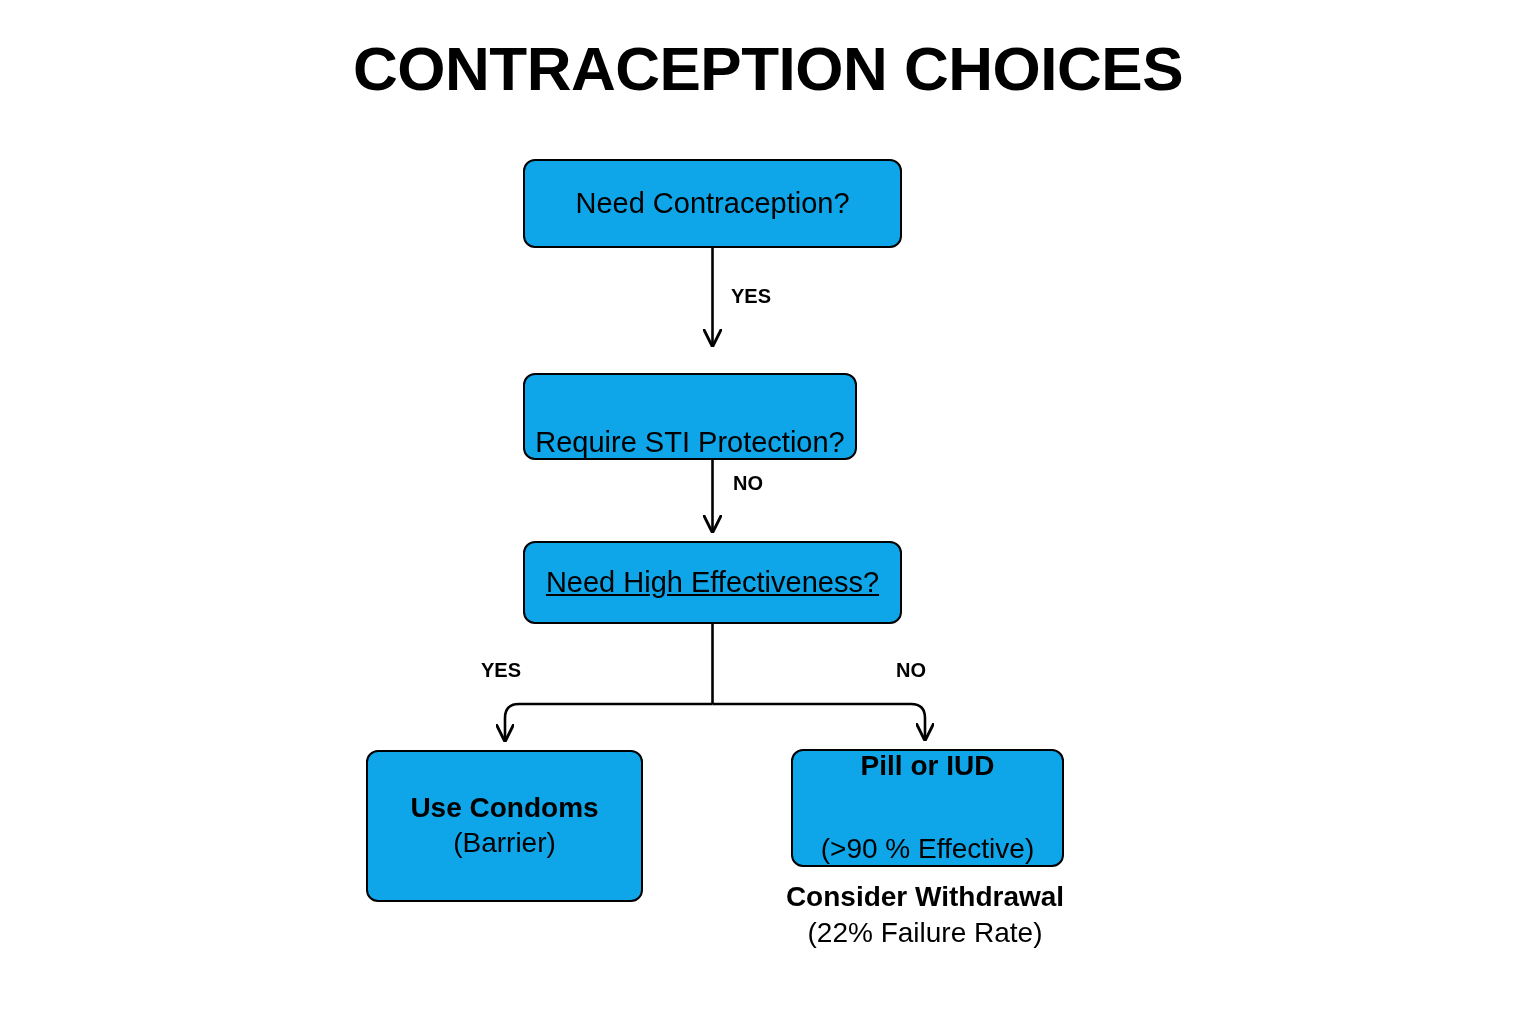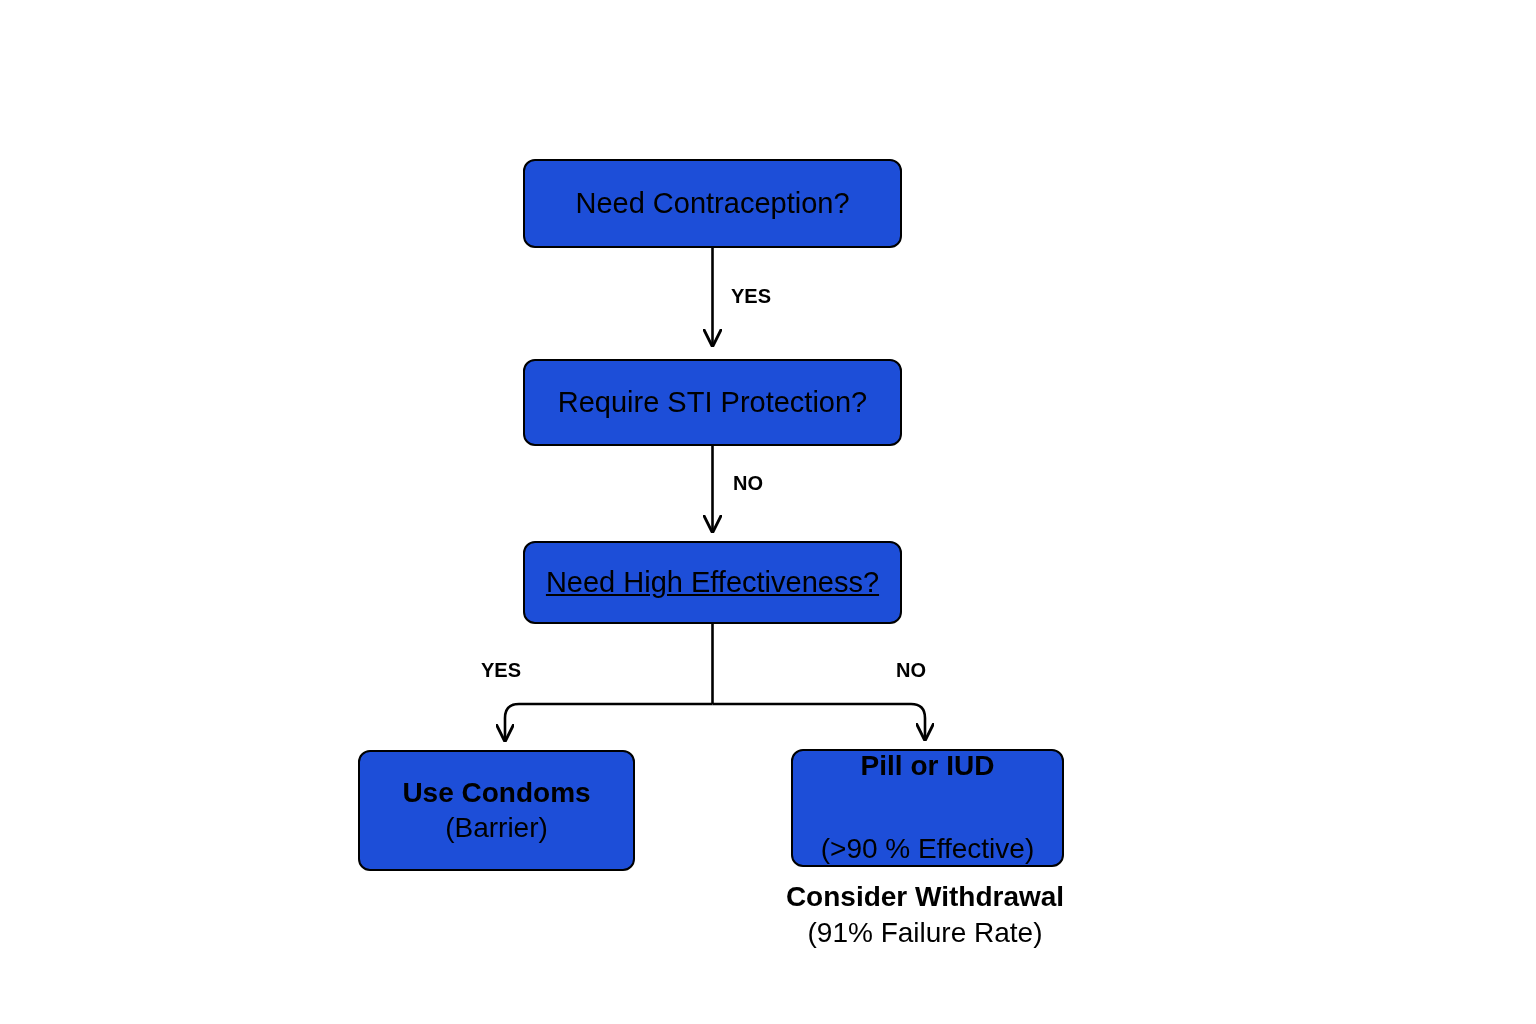--- a/index.html
+++ b/index.html
@@ -46,21 +46,21 @@
     height: 1024px;
     pointer-events: none;
   }
 
   
   .node {
     position: absolute;
     box-sizing: border-box;
     border: 2.5px solid #000000;
     border-radius: 12px;
-    background: #1d4ed8;
+    background: #0ea5e9;
     display: flex;
     flex-direction: column;
     align-items: center;
     justify-content: center;
     text-align: center;
   }
   .node .line1 {
     font-size: 29px;
     font-weight: 400;
     line-height: 1.12;
@@ -73,23 +73,23 @@
   .node.terminal .line2 {
     font-weight: 400;
     font-size: 28px;
     line-height: 1.2;
     margin-top: 3px;
     white-space: nowrap;
   }
 
   
   #node-need-contraception { left: 523px;  top: 159px; width: 379px;  height: 89px; }
-  #node-sti-protection     { left: 523px;  top: 359px; width: 379px;  height: 87px; }
+  #node-sti-protection     { left: 523px;  top: 373px; width: 334px;  height: 87px; justify-content: flex-end; }
   #node-high-effectiveness { left: 523px;  top: 541px; width: 379px;  height: 83px; text-decoration: underline; }
-  #node-use-condoms        { left: 358px;  top: 750px; width: 277px;  height: 121px; }
+  #node-use-condoms        { left: 366px;  top: 750px; width: 277px;  height: 152px; }
   #node-pill-or-iud        { left: 791px;  top: 749px; width: 273px;  height: 118px; gap: 48px; }
 
   
   .edge-label {
     position: absolute;
     font-size: 20px;
     font-weight: 700;
     line-height: 1;
     white-space: nowrap;
   }
@@ -118,20 +118,21 @@
     line-height: 1.2;
     margin-top: 3px;
     white-space: nowrap;
   }
 </style>
 </head>
 <body>
 
 <div id="chart-canvas">
 
+  <div class="title">CONTRACEPTION CHOICES</div>
 
   <svg class="connectors" width="1536" height="1024" viewBox="0 0 1536 1024">
     <defs>
       <marker id="arrowhead" viewBox="0 0 10 10" refX="9" refY="5" markerWidth="7" markerHeight="7" orient="auto-start-reverse">
         <path d="M 0 0 L 10 5 L 0 10" fill="none" stroke="#000000" stroke-width="1.6"></path>
       </marker>
     </defs>
 
     <g>
       <path d="M 712.5 248 L 712.5 345" fill="none" stroke="#000000" stroke-width="2.6" marker-end="url(#arrowhead)"></path>
@@ -179,16 +180,16 @@
   <div class="edge-label" id="edge-label-yes-1">YES</div>
 
   <div class="edge-label" id="edge-label-no-1">NO</div>
 
   <div class="edge-label" id="edge-label-yes-2">YES</div>
 
   <div class="edge-label" id="edge-label-no-2">NO</div>
 
   <div class="footnote">
     <div class="fn-line1">Consider Withdrawal</div>
-    <div class="fn-line2">(91% Failure Rate)</div>
+    <div class="fn-line2">(22% Failure Rate)</div>
   </div>
 
 </div>
 
 </body></html>

